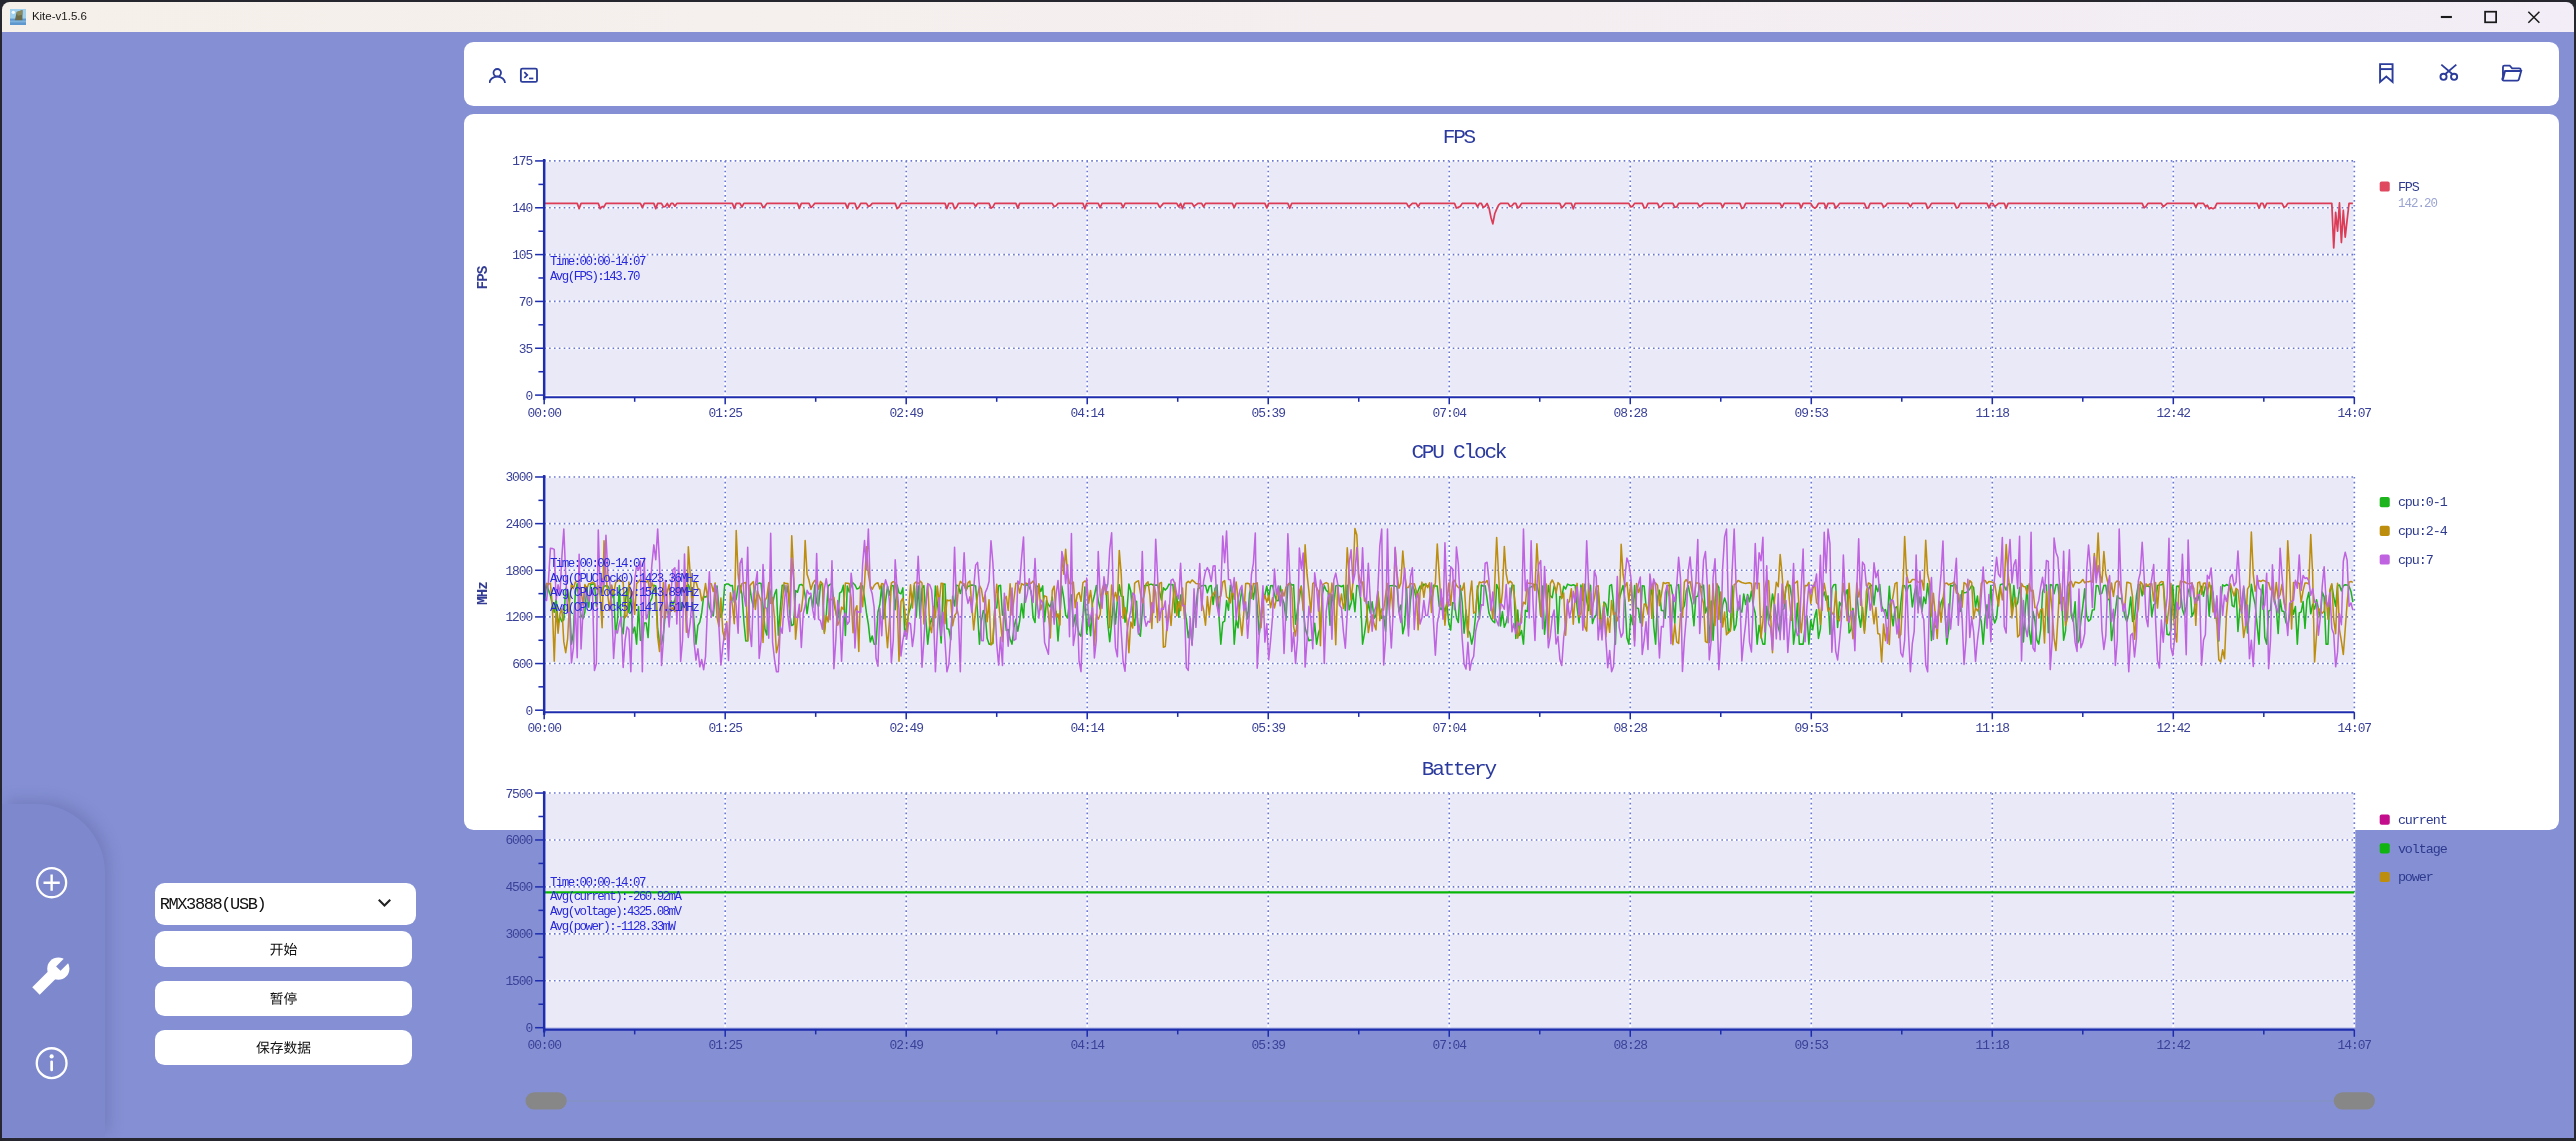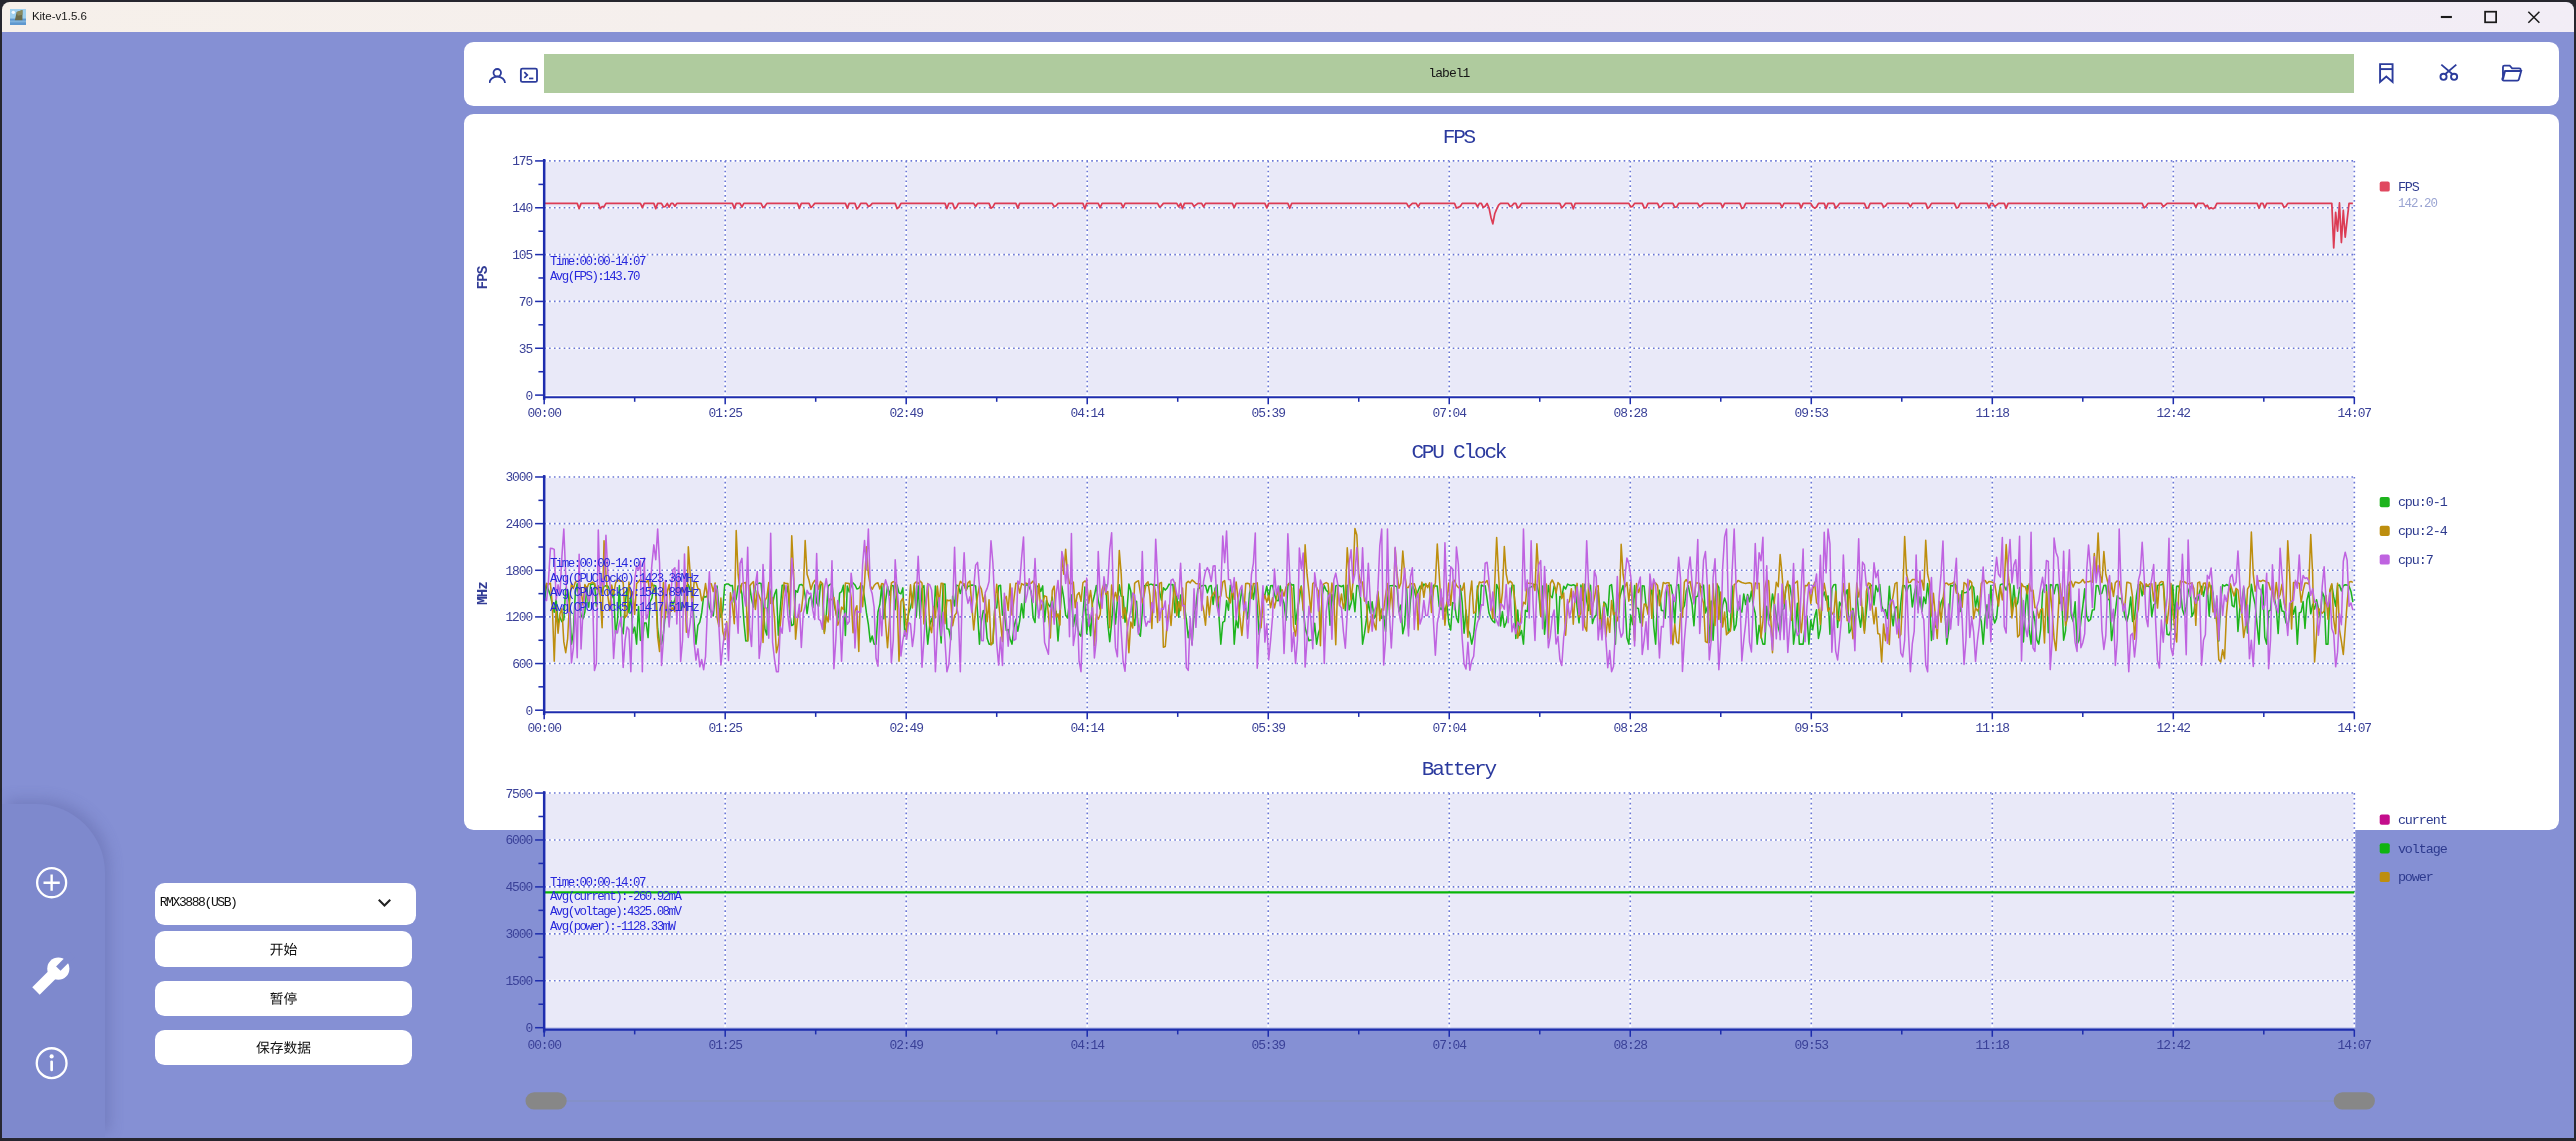--- a/index.html
+++ b/index.html
@@ -41,21 +41,21 @@
 <line x1="54.5" y1="176.5" x2="39.5" y2="191.5" stroke="#fff" stroke-width="11" stroke-linecap="square"></line>
 <g stroke="#fff" stroke-width="2.4" fill="none">
 <circle cx="52" cy="271" r="15.6"></circle>
 </g>
 <g fill="#fff">
 <circle cx="52" cy="264" r="2.2"></circle>
 <rect x="50.6" y="268.3" width="2.8" height="11.2" rx="1.3"></rect>
 </g>
 </svg></div>
   <div class="wbtn" style="left:153px;top:851px;width:261px;height:42px;">
-     <span style="position:absolute;left:4.8px;top:11.5px;font-family:'Liberation Mono',monospace;font-size:13px;letter-spacing:-1.4px;color:#111;">RMX3888(USB)</span>
+     <span style="position:absolute;left:4.8px;top:11.5px;font-family:'Liberation Mono',monospace;font-size:17px;letter-spacing:-1.4px;color:#111;">RMX3888(USB)</span>
      <div style="position:absolute;right:19px;top:13.4px;"><svg width="25" height="15.3" viewBox="0 0 26 16">
           <path d="M 7 4 l 6 6 6 -6" stroke="#222" stroke-width="2.2" fill="none"></path>
         </svg></div>
   </div>
   <div class="wbtn" style="left:153px;top:899px;width:257px;height:36px;">
      <svg width="257" height="36" viewBox="0 0 268 37.5">
         <path transform="translate(119.5,24.5) scale(0.0145,-0.0145)" d="M649 703V418H369V461V703ZM52 418V346H288C274 209 223 75 54 -28C74 -41 101 -66 114 -84C299 33 351 189 365 346H649V-81H726V346H949V418H726V703H918V775H89V703H293V461L292 418Z" fill="#111"></path>
         <path transform="translate(134.0,24.5) scale(0.0145,-0.0145)" d="M462 327V-80H531V-36H833V-78H905V327ZM531 31V259H833V31ZM429 407C458 419 501 423 873 452C886 426 897 402 905 381L969 414C938 491 868 608 800 695L740 666C774 622 808 569 838 517L519 497C585 587 651 703 705 819L627 841C577 714 495 580 468 544C443 508 423 484 404 480C413 460 425 423 429 407ZM202 565H316C304 437 281 329 247 241C213 268 178 295 144 319C163 390 184 477 202 565ZM65 292C115 258 168 216 217 174C171 84 112 20 40 -19C56 -33 76 -60 86 -78C162 -31 223 34 271 124C309 87 342 52 364 21L410 82C385 115 347 154 303 193C349 305 377 448 389 630L345 637L333 635H216C229 703 240 770 248 831L178 836C171 774 161 705 148 635H43V565H134C113 462 88 363 65 292Z" fill="#111"></path>
       </svg>
   </div>
@@ -74,23 +74,20 @@
       </svg>
   </div>
   <div class="card" id="toolbar">
      <div style="position:absolute;left:25px;top:24px;"><svg width="96" height="33" viewBox="0 0 100 34" fill="none" stroke="#2c3c9c" stroke-width="1.9">
 <circle cx="8.6" cy="6.8" r="3.9"></circle>
 <path d="M 0.5 17.6 A 8.1 6.8 0 0 1 16.7 17.6"></path>
 <rect x="33.2" y="2.6" width="16.8" height="13.8" rx="1.6"></rect>
 <path d="M 36.8 6.3 l 3.1 2.9 -3.1 2.9" stroke-width="1.8"></path>
 <path d="M 41.7 12.8 h 4.5" stroke-width="1.8"></path>
 </svg></div>
-     <div id="greenbar">
-        <span>label1</span>
-      </div>
      <div style="position:absolute;left:1906px;top:20px;"><svg width="192" height="33" viewBox="0 0 200 34" fill="none" stroke="#2c3c9c" stroke-width="2">
 <path d="M 10.5 2 h 13 v 18.5 l -6.5 -5.6 -6.5 5.6 z"></path>
 <path d="M 10.5 7.2 h 13"></path>
 <circle cx="76.6" cy="15.2" r="3.2"></circle>
 <circle cx="87.6" cy="15.2" r="3.2"></circle>
 <path d="M 74.3 2.6 L 86 12.5 M 89.9 2.6 L 78.2 12.5" stroke-width="1.9"></path>
 <path d="M 138.5 17 v -12 a 1.5 1.5 0 0 1 1.5 -1.5 h 5.5 l 2.5 3 h 7.5 a 1.5 1.5 0 0 1 1.5 1.5 v 1.2 m -18.3 7.8 l 2 -7.8 h 16.8 l -2.4 8.7 a 1.8 1.8 0 0 1 -1.7 1.3 h -13.9 a 1.7 1.7 0 0 1 -1.6 -2.2 z" stroke-width="1.9"></path>
 </svg></div>
   </div>
   <div class="card" id="chartcard"><svg width="2095" height="1020" viewBox="0 0 2187 1065" font-family="Liberation Mono, monospace">

